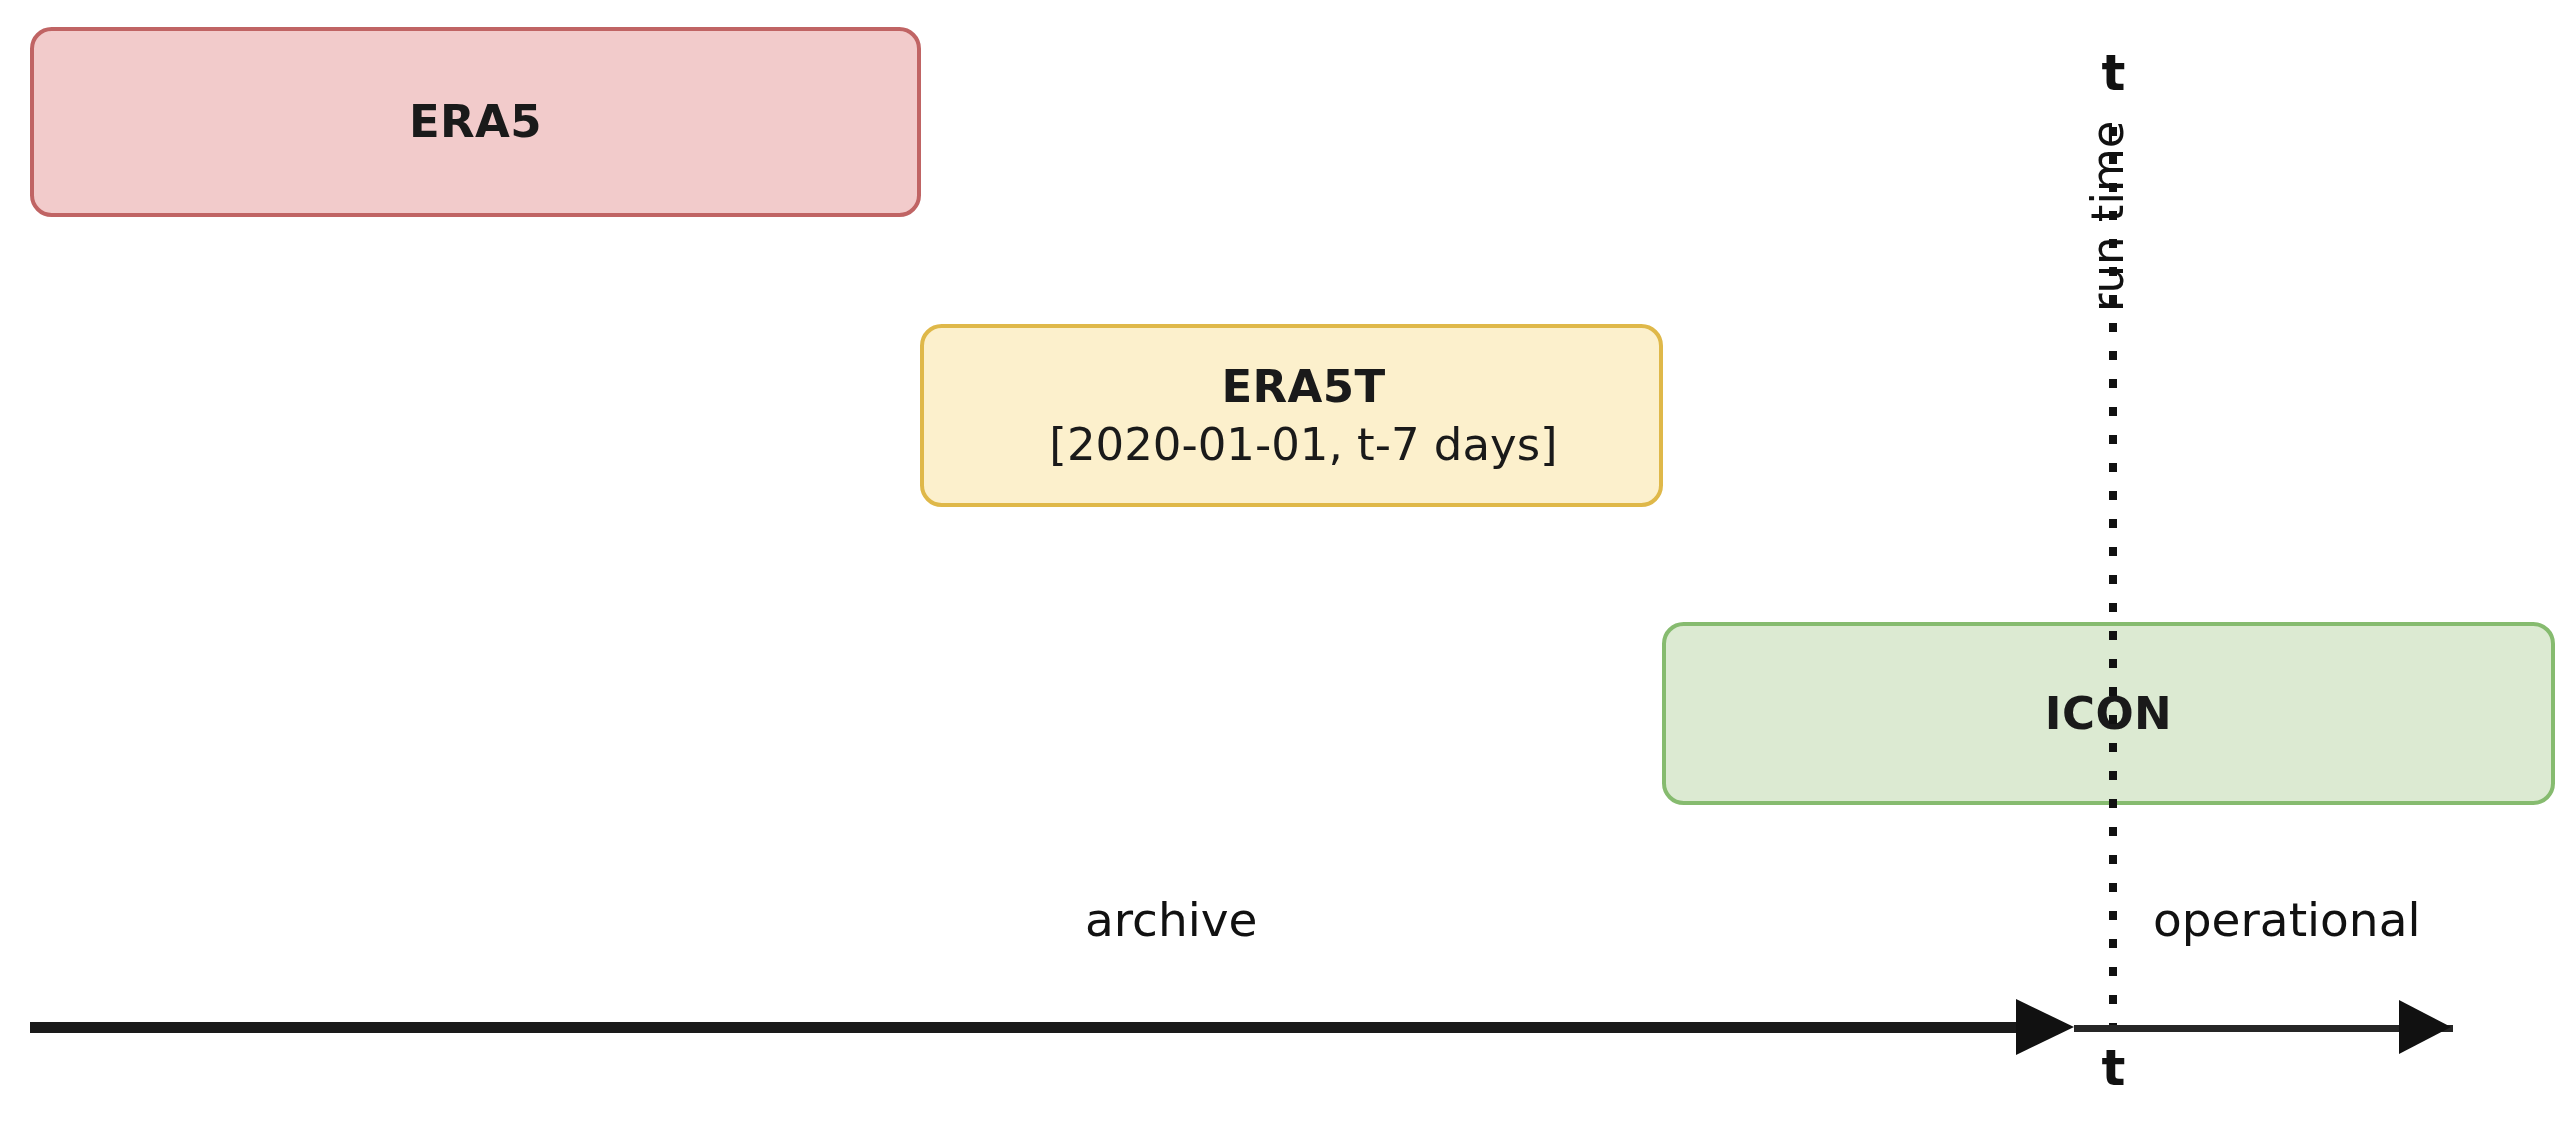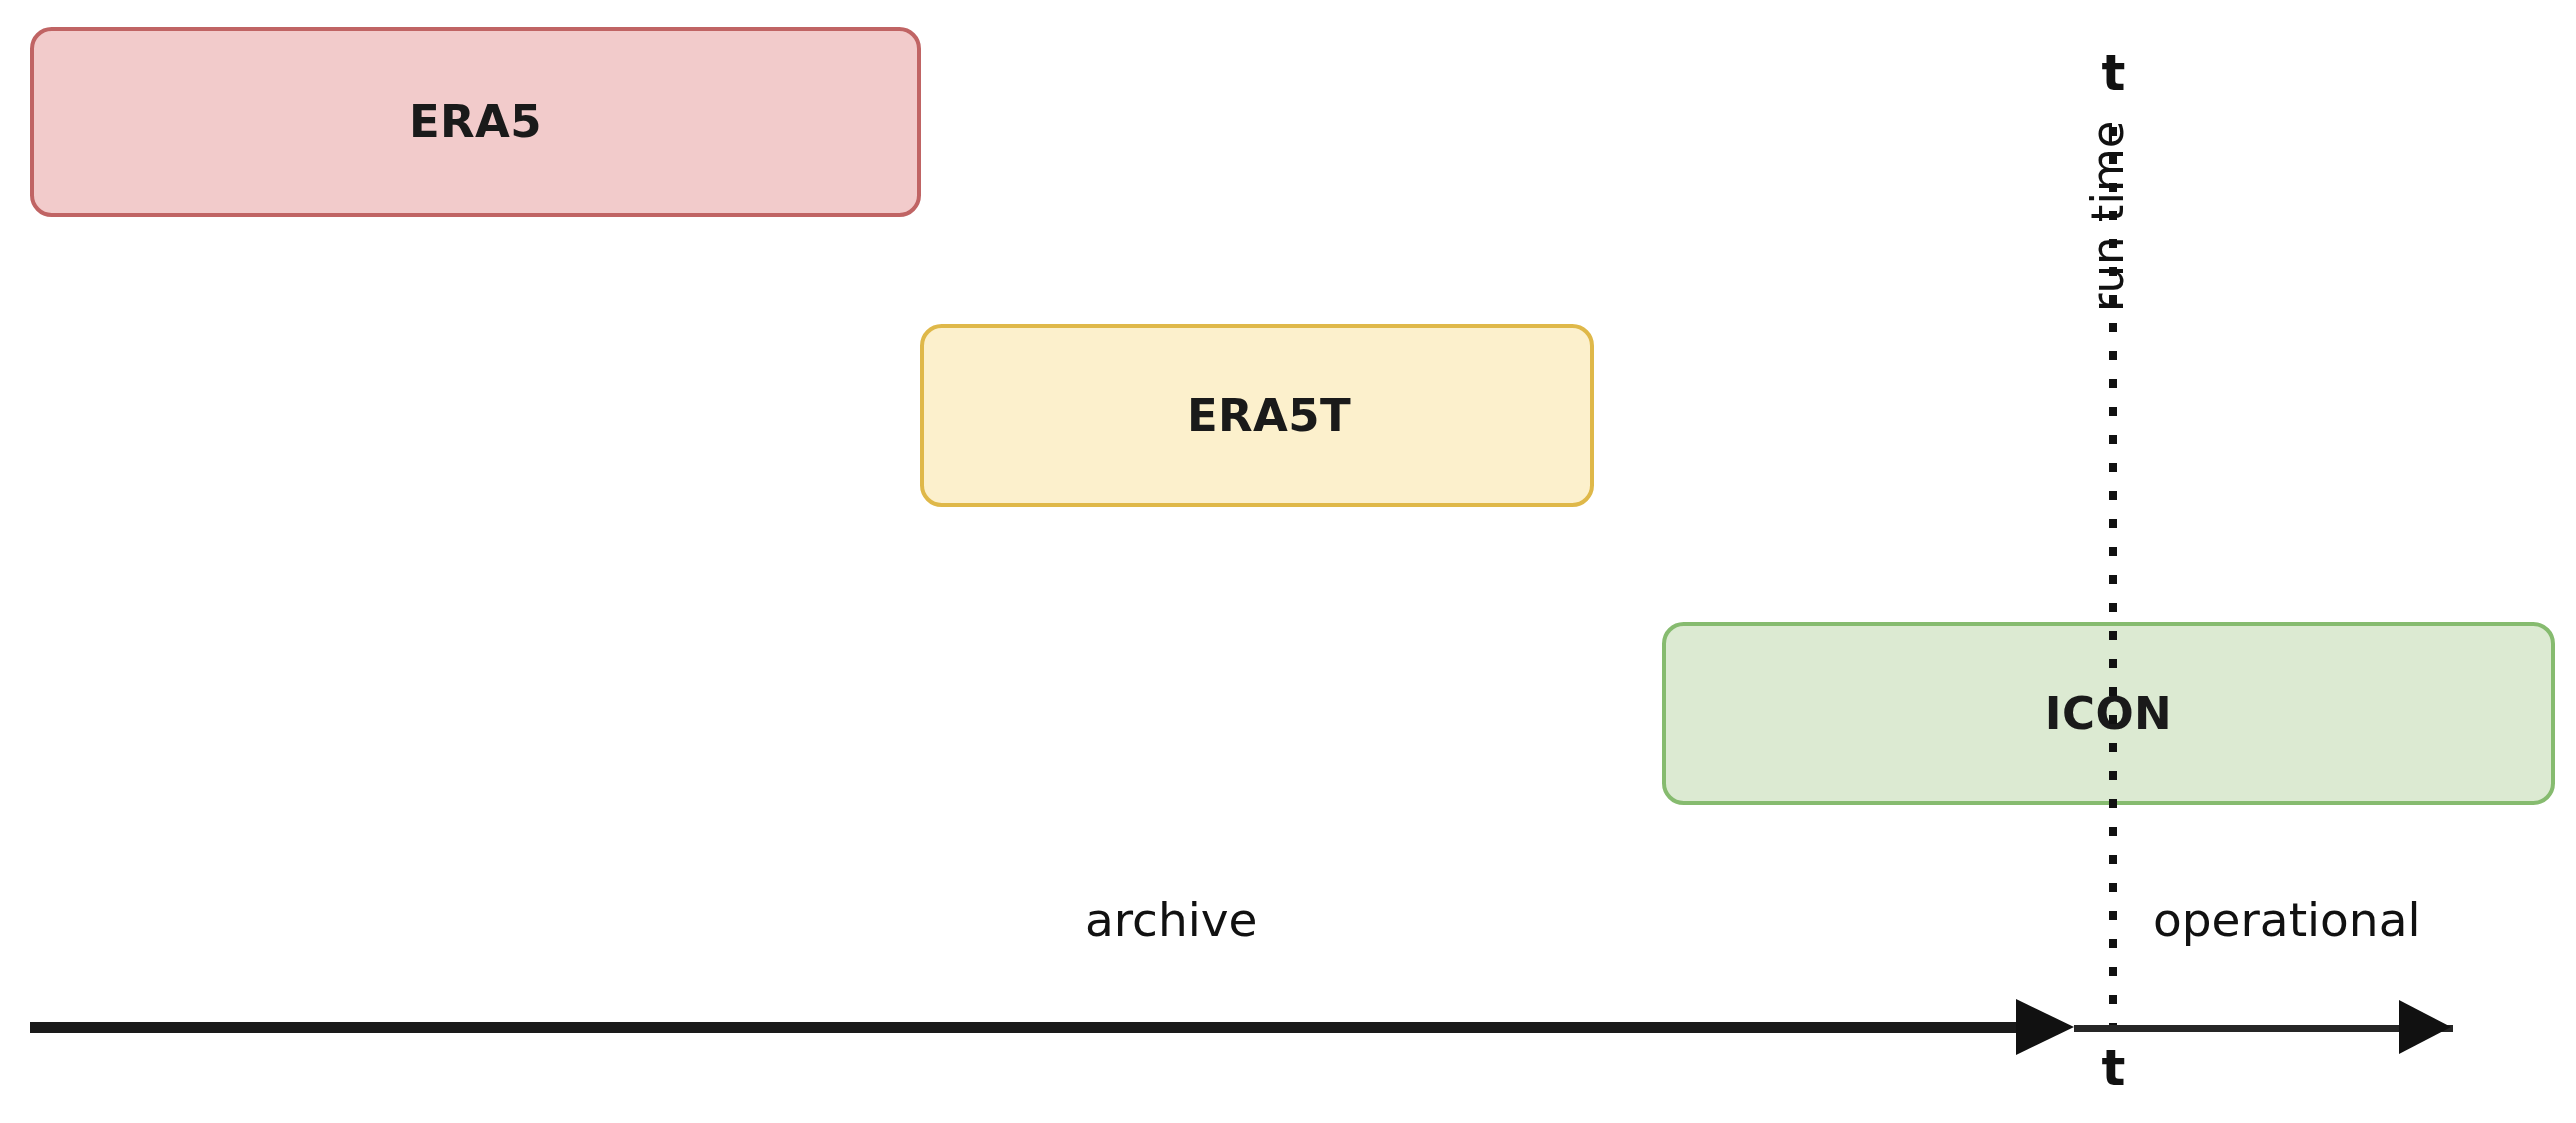--- a/index.html
+++ b/index.html
@@ -47,21 +47,21 @@
     left: 30px;
     top: 27px;
     width: 891px;
     height: 190px;
     background: #f2cbcb;
     border: 4.2px solid #c06464;
   }
   #box-era5t {
     left: 920px;
     top: 324px;
-    width: 674px;
+    width: 743px;
     height: 183px;
     background: #fcf0cc;
     border: 4.2px solid #dfb849;
     padding-left: 24px;
   }
   #box-icon {
     left: 1662px;
     top: 622px;
     width: 893px;
     height: 183px;
@@ -180,20 +180,21 @@
 <body>
 
 <div id="canvas">
 
   <div class="ds-box" id="box-era5">
     <div class="ds-title">ERA5</div>
   </div>
 
   <div class="ds-box" id="box-era5t">
     <div class="ds-title">ERA5T</div>
+    <div class="ds-range">[2020-01-01, t-7 days]</div>
   </div>
 
   <div class="ds-box" id="box-icon">
     <div class="ds-title">ICON</div>
   </div>
 
   <div id="runtime-label-top">t</div>
   <div id="runtime-line"></div>
   <div id="runtime-rot-label">run time</div>
   <div id="runtime-label-bottom">t</div>

